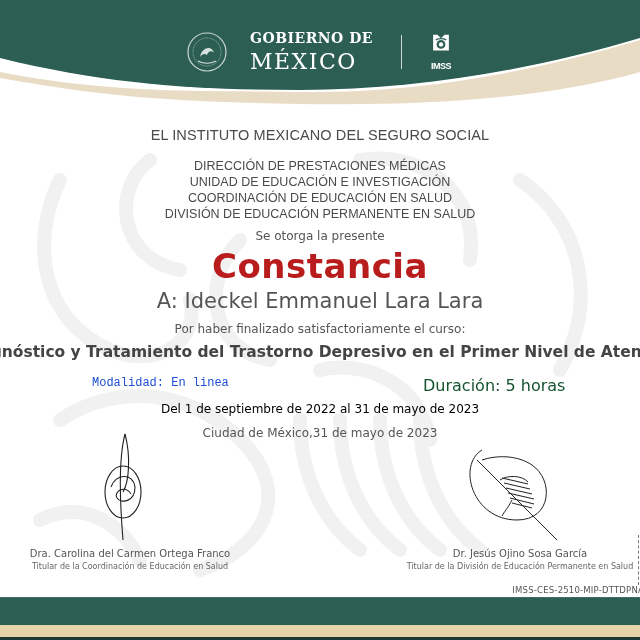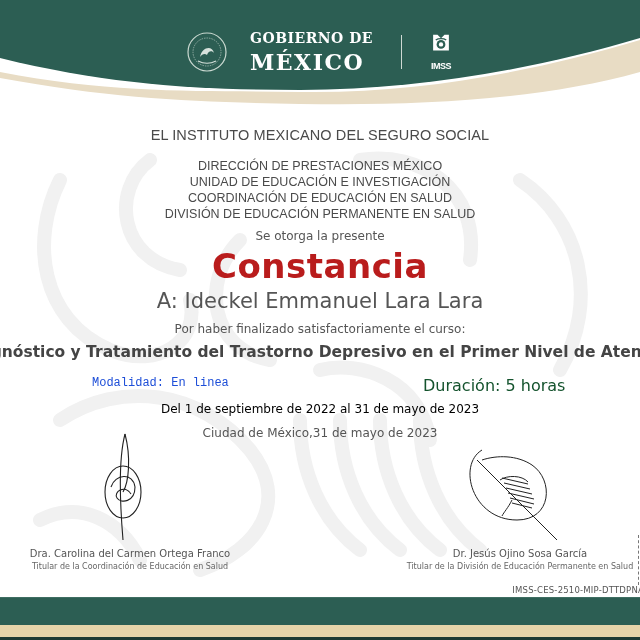--- a/index.html
+++ b/index.html
@@ -14,21 +14,21 @@
 
     
     .header-svg { position: absolute; left: 0; top: 0; width: 640px; height: 120px; }
     .header-logos {
       position: absolute; left: 0; right: 0; top: 28px; height: 48px;
       display: flex; justify-content: center; align-items: center; gap: 12px;
     }
     .seal { width: 42px; height: 42px; margin-right: 10px; }
     .gob-text { color: #ffffff; font-family: "DejaVu Serif", "Liberation Serif", serif; line-height: 1; }
     .gob-text .l1 { font-size: 14px; font-weight: bold; letter-spacing: 0.5px; }
-    .gob-text .l2 { font-size: 22px; font-weight: bold; letter-spacing: 1.5px; margin-top: 6px; }
+    .gob-text .l2 { font-size: 22px; font-weight: normal; letter-spacing: 1.5px; margin-top: 6px; }
     .sep { width: 1px; height: 34px; background: #cfd9d3; margin: 0 14px 0 16px; }
     .imss { width: 26px; height: 38px; display:flex; flex-direction: column; align-items: center; }
     .imss-label { color: #fff; font-family: "Liberation Sans", sans-serif; font-weight: bold; font-size: 9px; letter-spacing: -0.5px; margin-top: 7px; }
 
     
     .watermark { position: absolute; left: 0; top: 120px; width: 640px; height: 470px; }
 
     .center { position: absolute; left: 0; right: 0; text-align: center; white-space: nowrap; }
     .inst { top: 127px; font-size: 14.5px; color: #4a4a4a; font-family: "Liberation Sans", sans-serif; letter-spacing: 0.1px; }
     .dept { font-size: 12.5px; color: #4a4a4a; font-family: "Liberation Sans", sans-serif; line-height: 16px; }
@@ -102,21 +102,21 @@
       <path d="M320,250 C360,240 420,260 430,320"></path>
       <path d="M300,300 C300,350 320,400 360,430"></path>
       <path d="M340,300 C340,350 360,400 400,430"></path>
       <path d="M380,300 C380,350 400,400 440,430"></path>
       <path d="M420,300 C420,350 440,400 480,430"></path>
       <path d="M40,400 C80,380 120,400 140,440"></path>
     </g>
   </svg>
 
   <div class="center inst">EL INSTITUTO MEXICANO DEL SEGURO SOCIAL</div>
-  <div class="center dept d1">DIRECCIÓN DE PRESTACIONES MÉXICO</div>
+  <div class="center dept d1">DIRECCIÓN DE PRESTACIONES MÉDICAS</div>
   <div class="center dept d2">UNIDAD DE EDUCACIÓN E INVESTIGACIÓN</div>
   <div class="center dept d3">COORDINACIÓN DE EDUCACIÓN EN SALUD</div>
   <div class="center dept d4">DIVISIÓN DE EDUCACIÓN PERMANENTE EN SALUD</div>
   <div class="center otorga">Se otorga la presente</div>
   <div class="center title">Constancia</div>
   <div class="center recipient">A: Ideckel Emmanuel Lara Lara</div>
   <div class="center reason">Por haber finalizado satisfactoriamente el curso:</div>
   <div class="center course">Diagnóstico y Tratamiento del Trastorno Depresivo en el Primer Nivel de Atención</div>
   <div class="modalidad">Modalidad: En linea</div>
   <div class="duracion">Duración: 5 horas</div>

